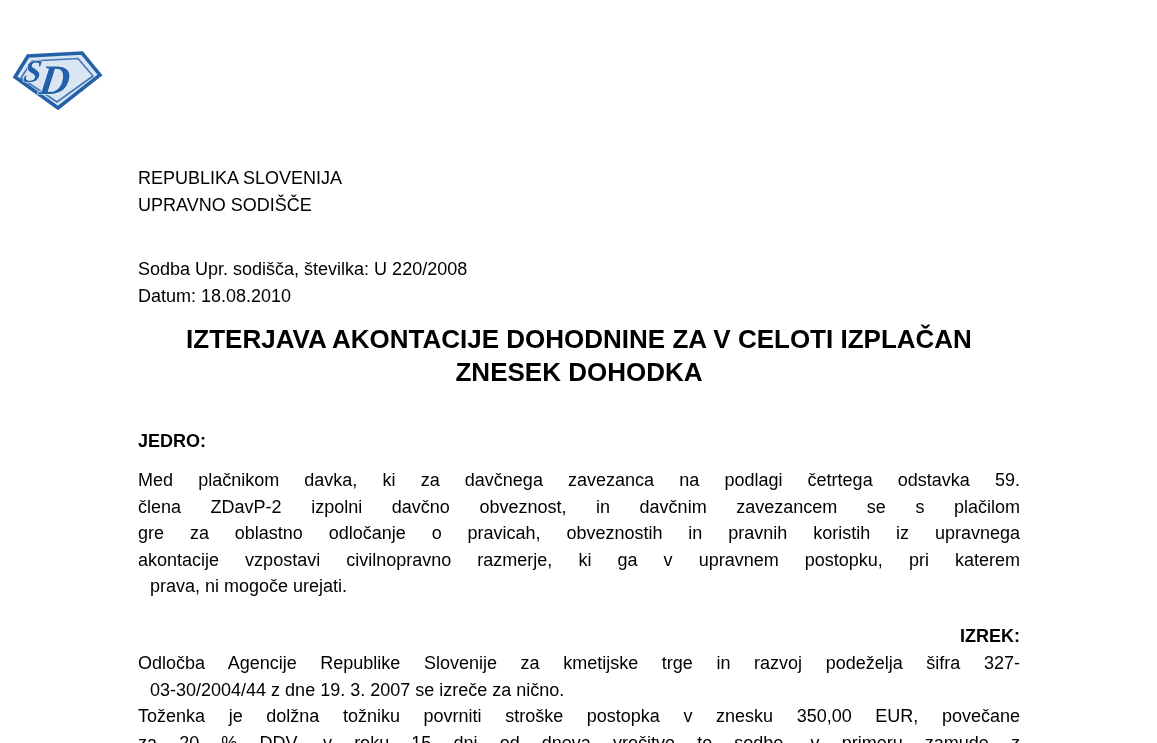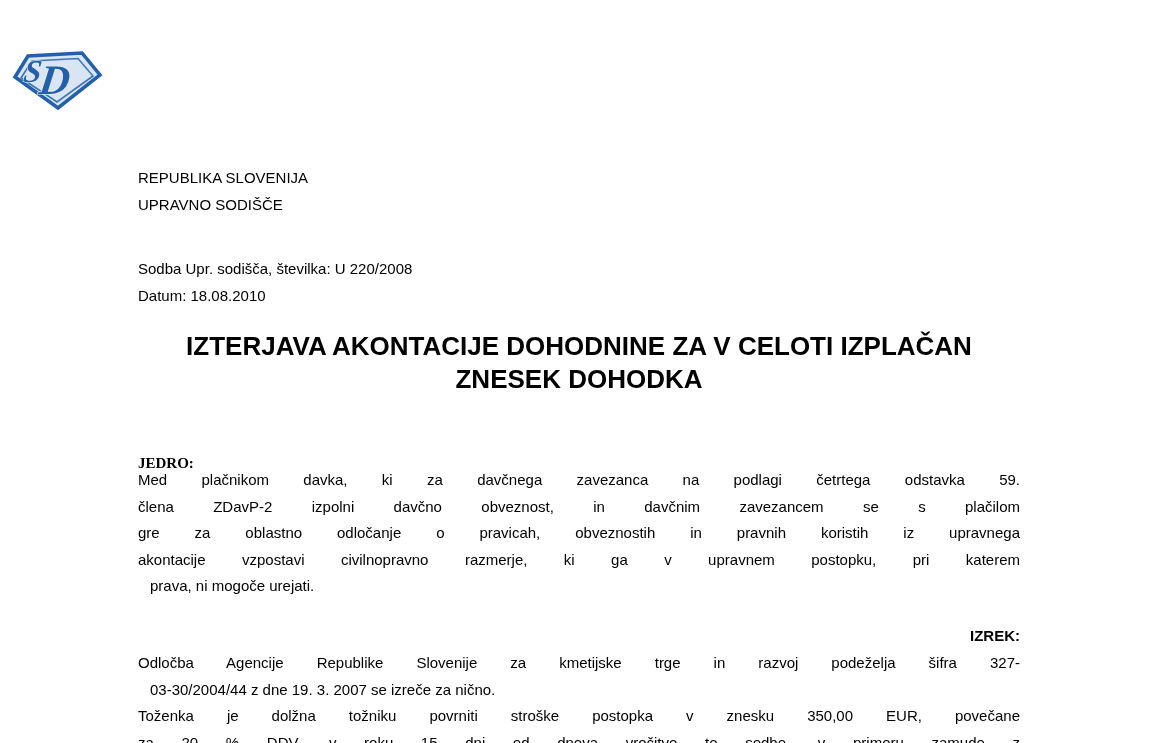--- a/index.html
+++ b/index.html
@@ -17,35 +17,35 @@
     left: 11px;
     top: 50px;
     width: 92px;
     height: 60px;
   }
   .content {
     position: absolute;
     left: 138px;
     width: 882px;
   }
-  .bodytext { font-size: 15px; line-height: 26.5px; }
+  .bodytext { font-size: 18px; line-height: 26.5px; }
   .bold { font-weight: bold; }
   .jline { text-align: justify; text-align-last: justify; }
   .jline-last { text-align: left; text-align-last: left; margin-left: 12px; }
   .header-block { top: 165px; }
   .case-block { top: 256px; }
   .title-block {
-    top: 330px;
+    top: 323px;
     text-align: center;
     font-weight: bold;
     font-size: 26px;
     line-height: 33px;
     white-space: nowrap;
   }
-  .jedro-heading { top: 450px; font-family: Liberation Serif, serif; }
+  .jedro-heading { top: 428px; }
   .jedro-para { top: 467px; }
   .izrek-heading { top: 623px; text-align: right; }
   .izrek-para { top: 650px; }
 </style>
 </head>
 <body>
 
 <div class="page">
 
   <svg class="logo" viewBox="0 0 92 60" aria-hidden="true">

